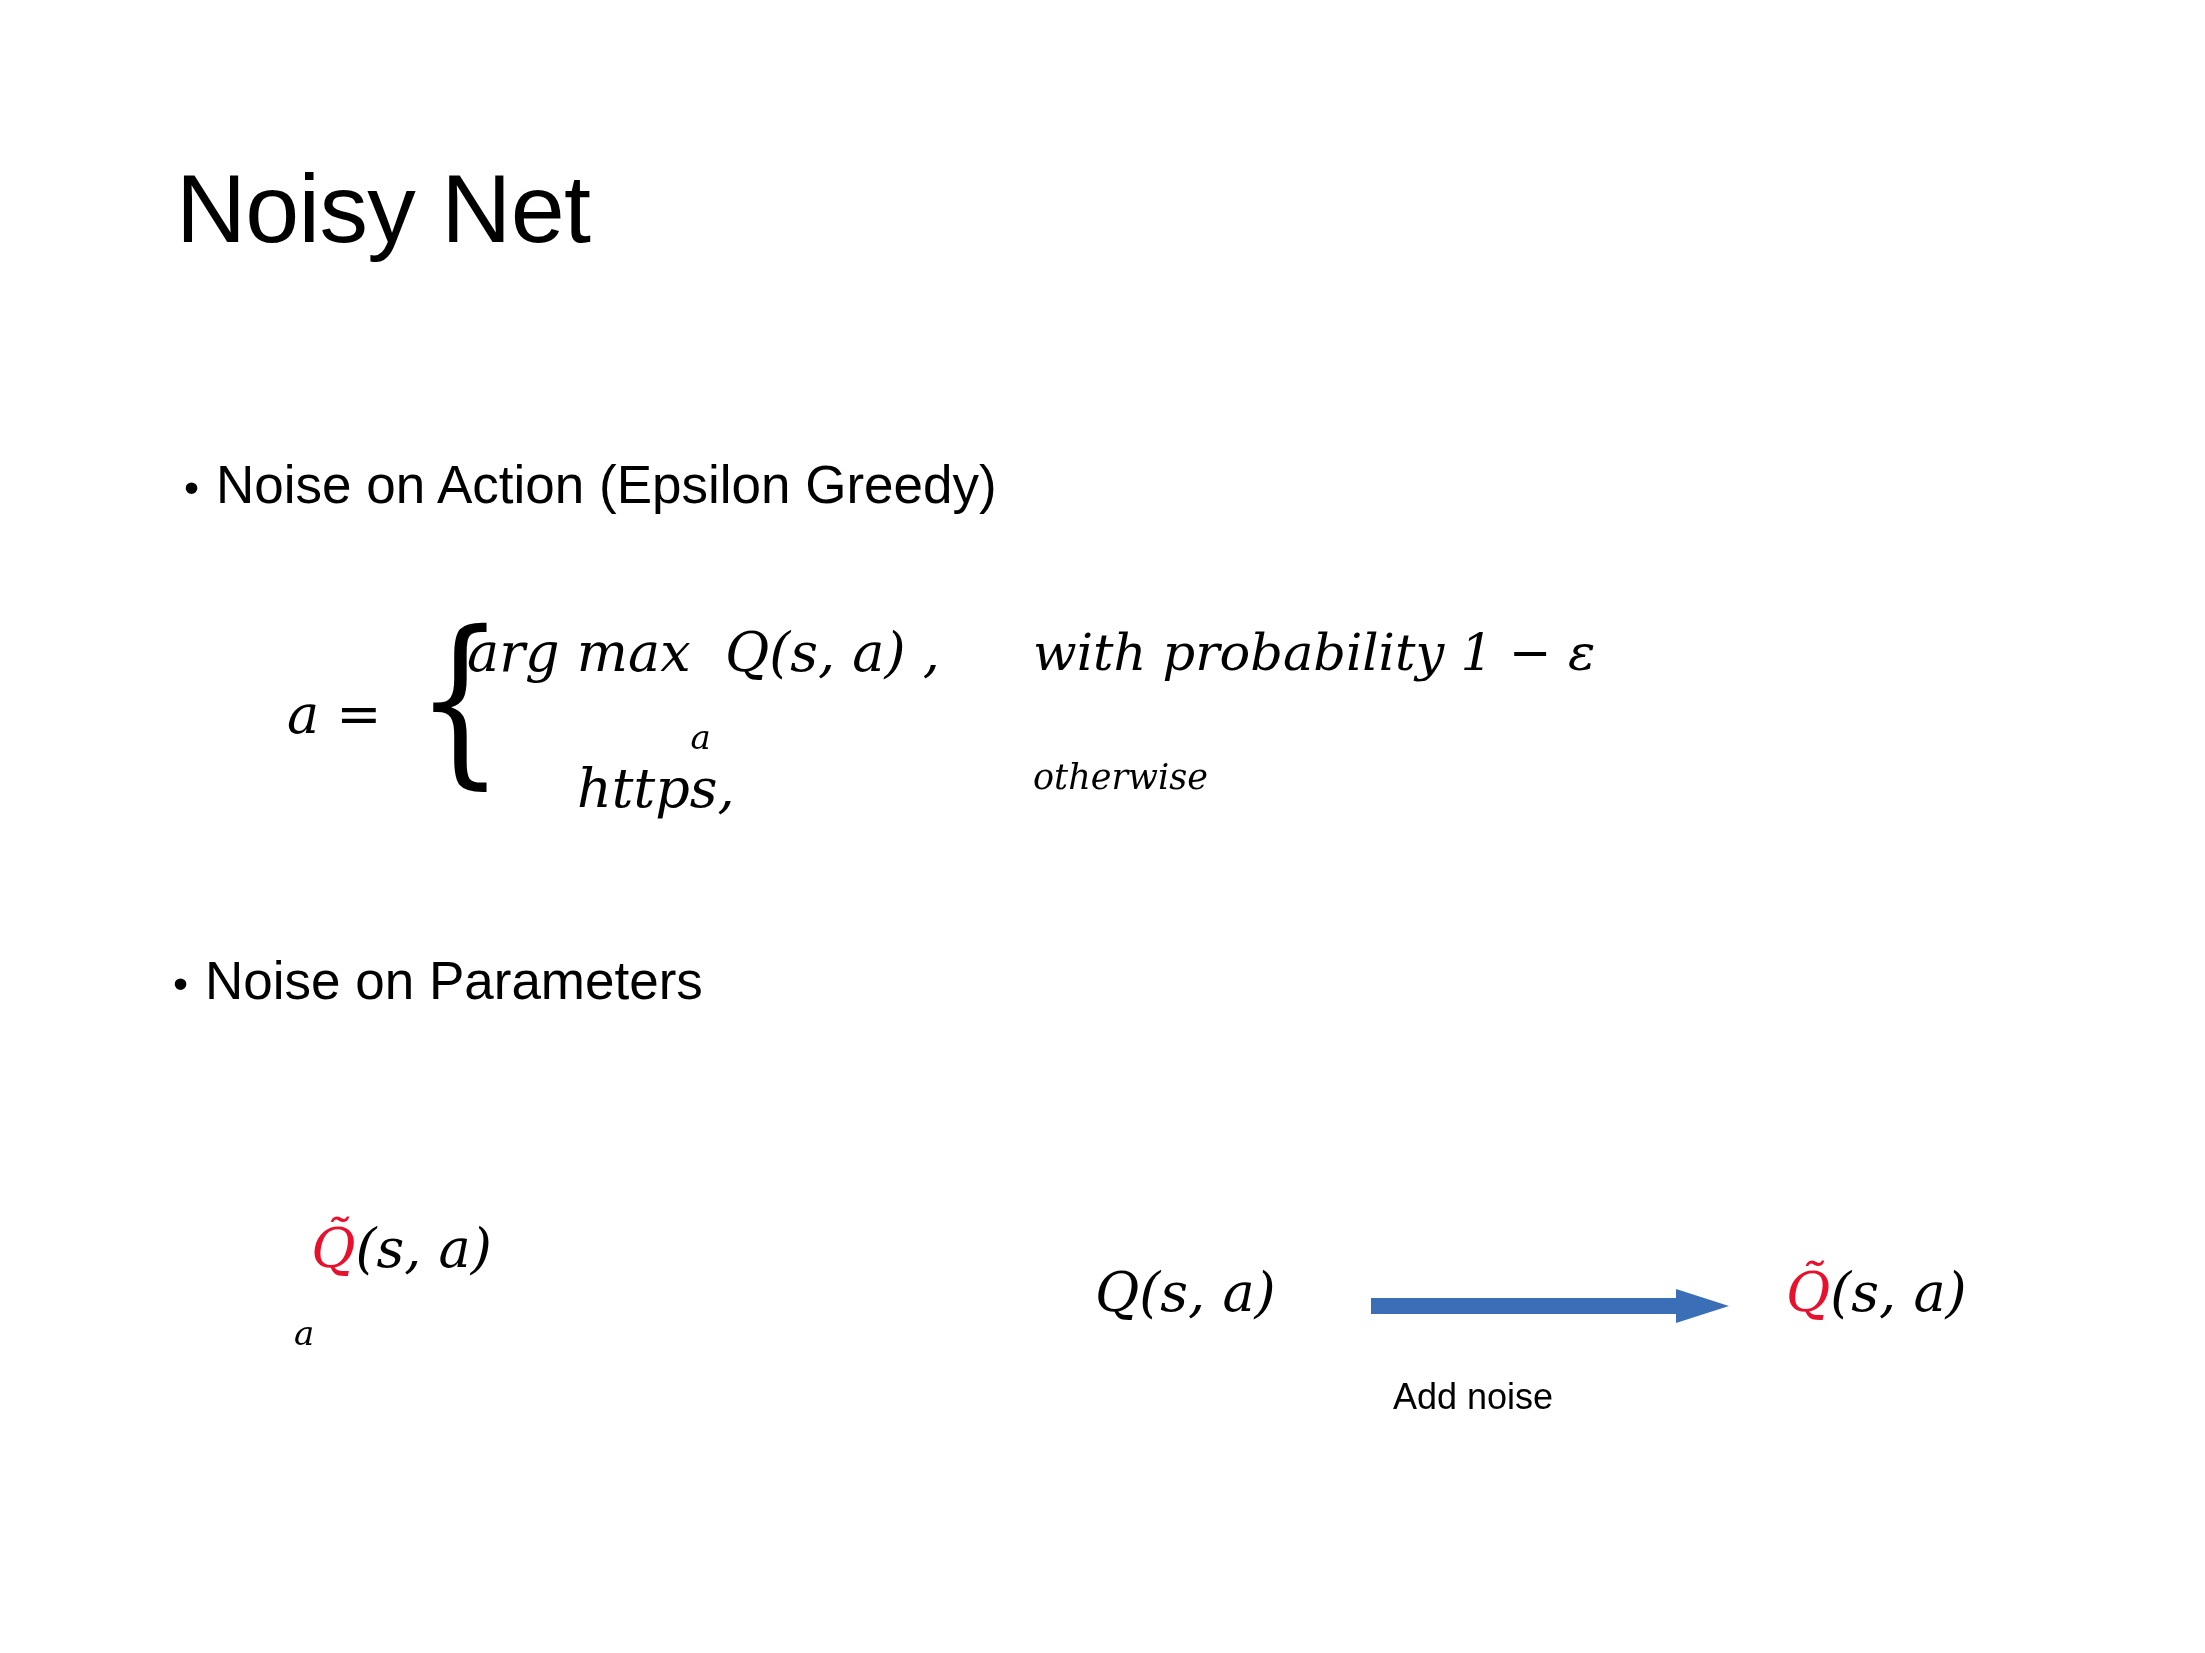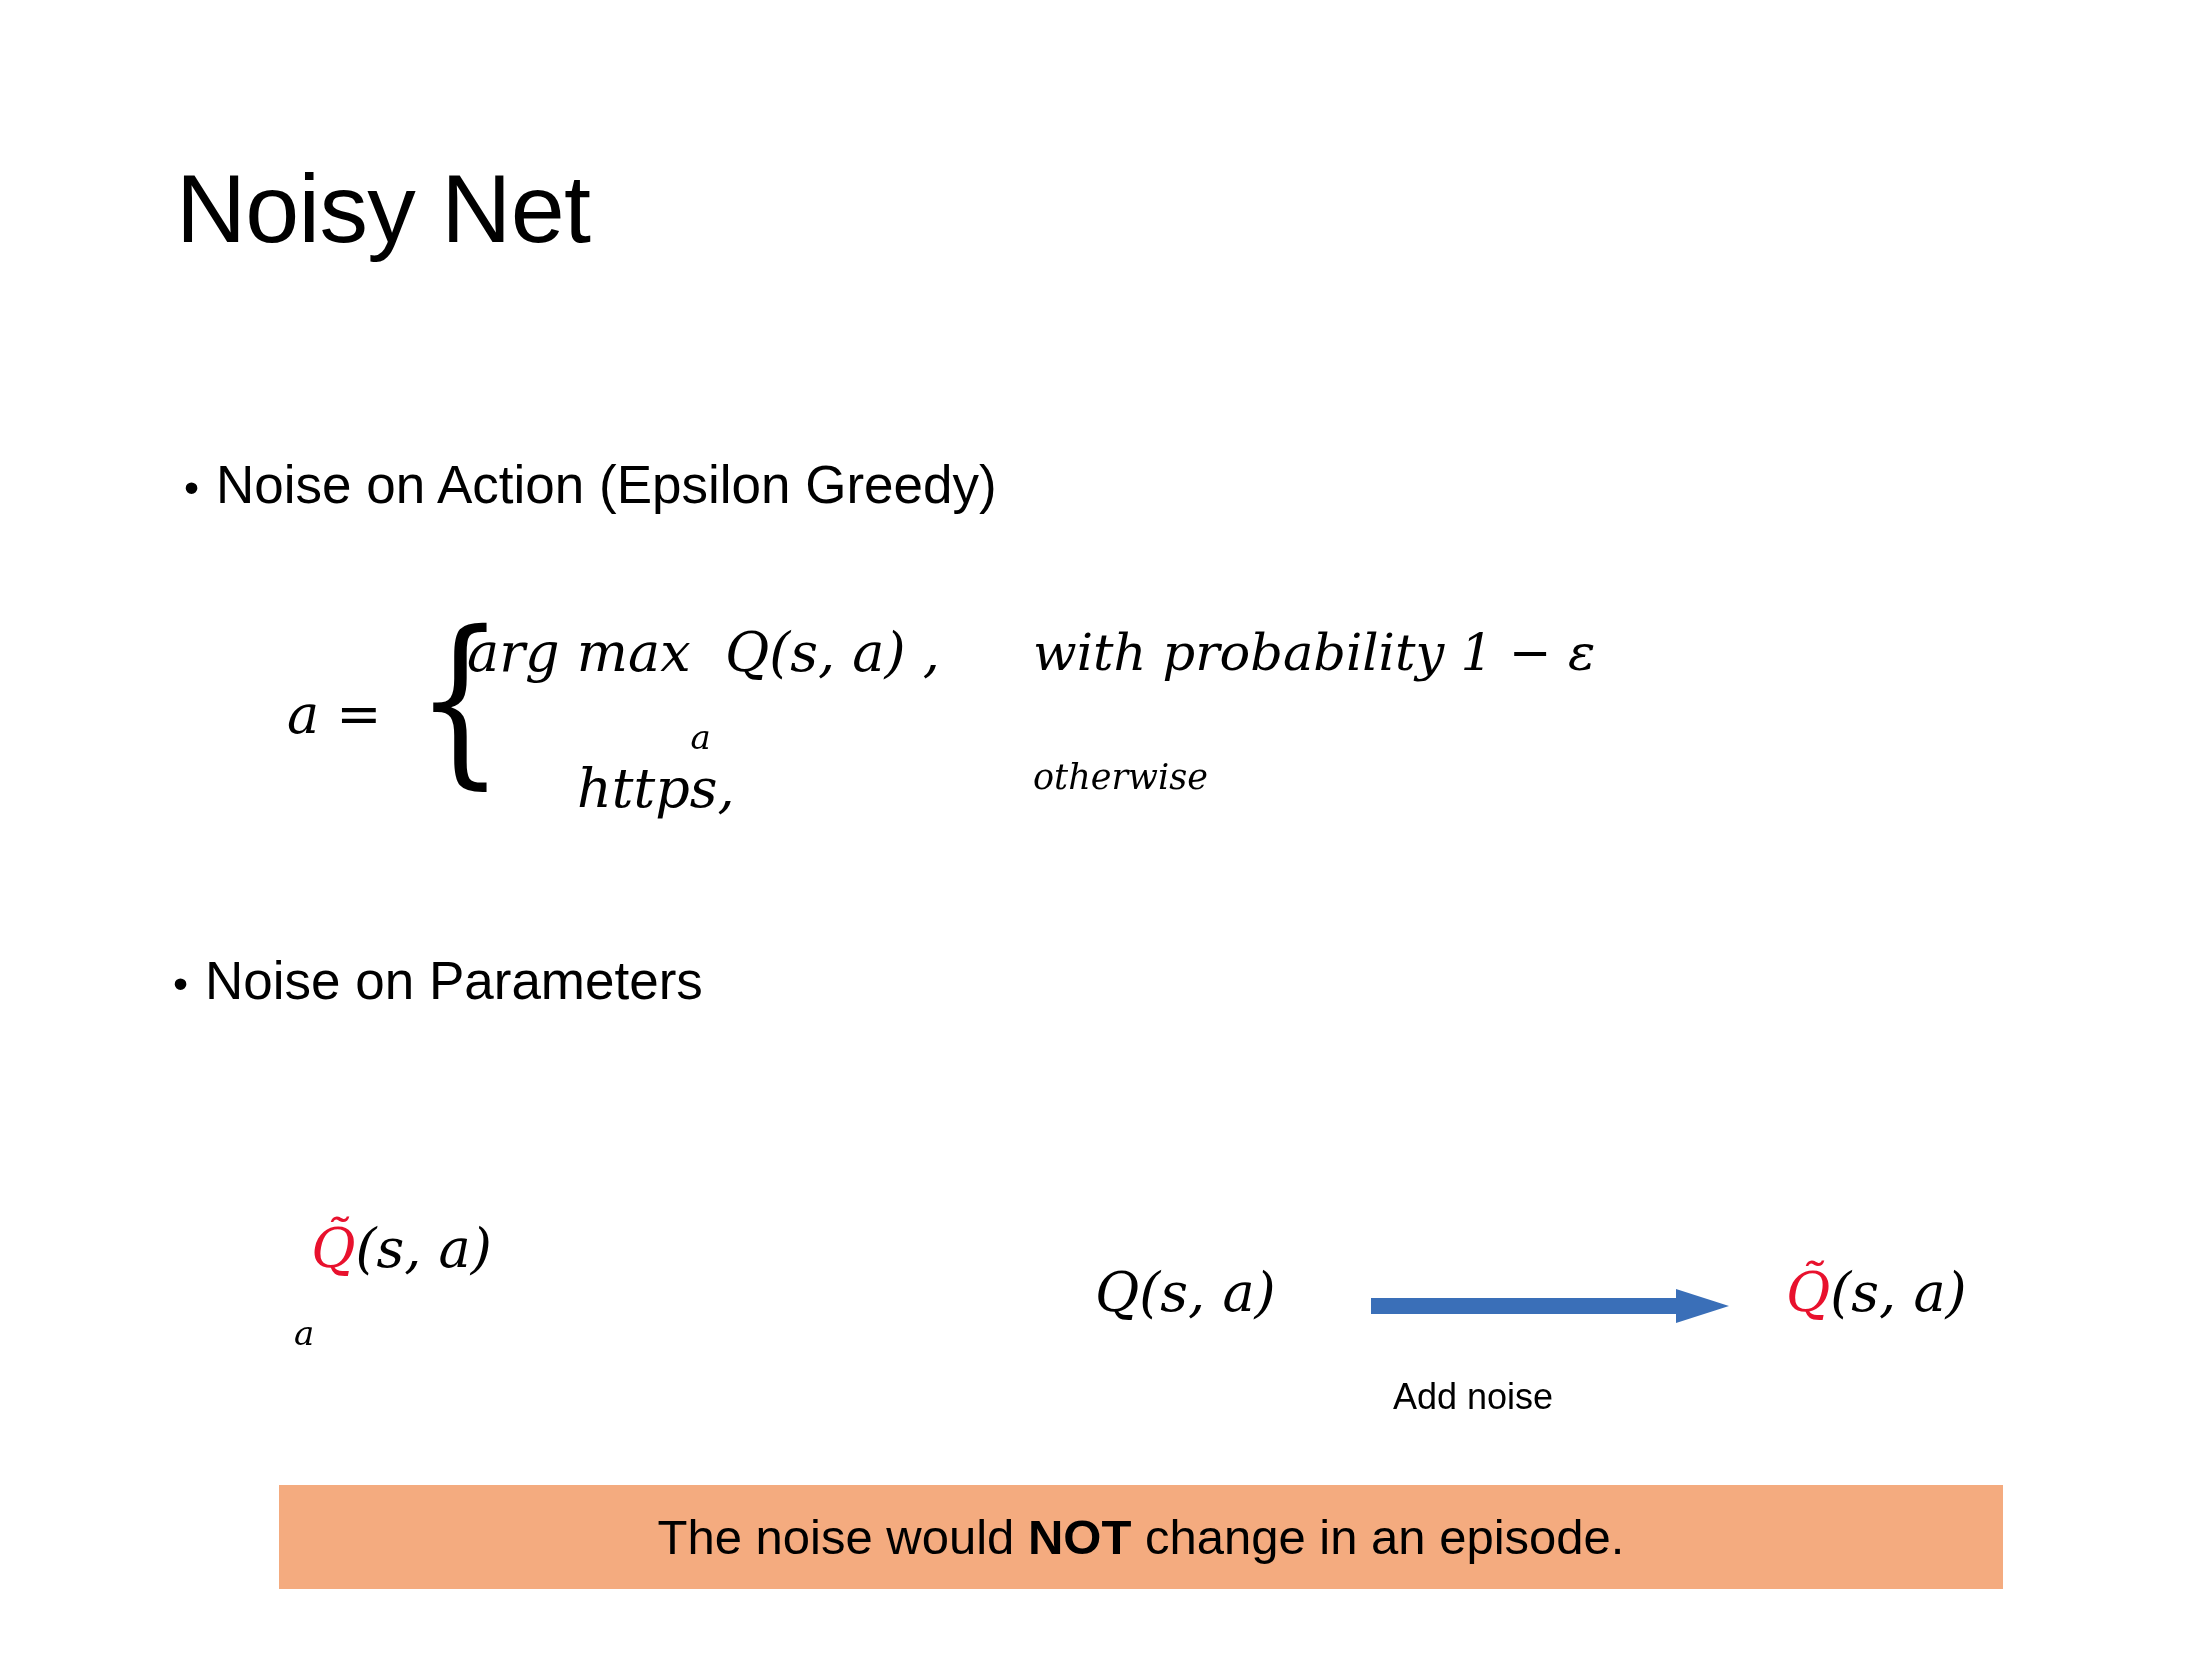--- a/index.html
+++ b/index.html
@@ -253,20 +253,15 @@
   <div class="qrow">
     <span class="math qleft">Q(s, a)</span>
     <div class="arrow">
       <div class="shaft"></div>
       <div class="head"></div>
     </div>
     <span class="math qright"><span class="red">Q̃</span><span>(s, a)</span></span>
   </div>
   <div class="addnoise">Add noise</div>
 
-  <div class="banner">
-    <div class="banner-text">
-      <span>The noise would </span><b>NOT</b><span> change in an episode.</span>
-    </div>
-  </div>
 
 </div>
 
 
 </body></html>

